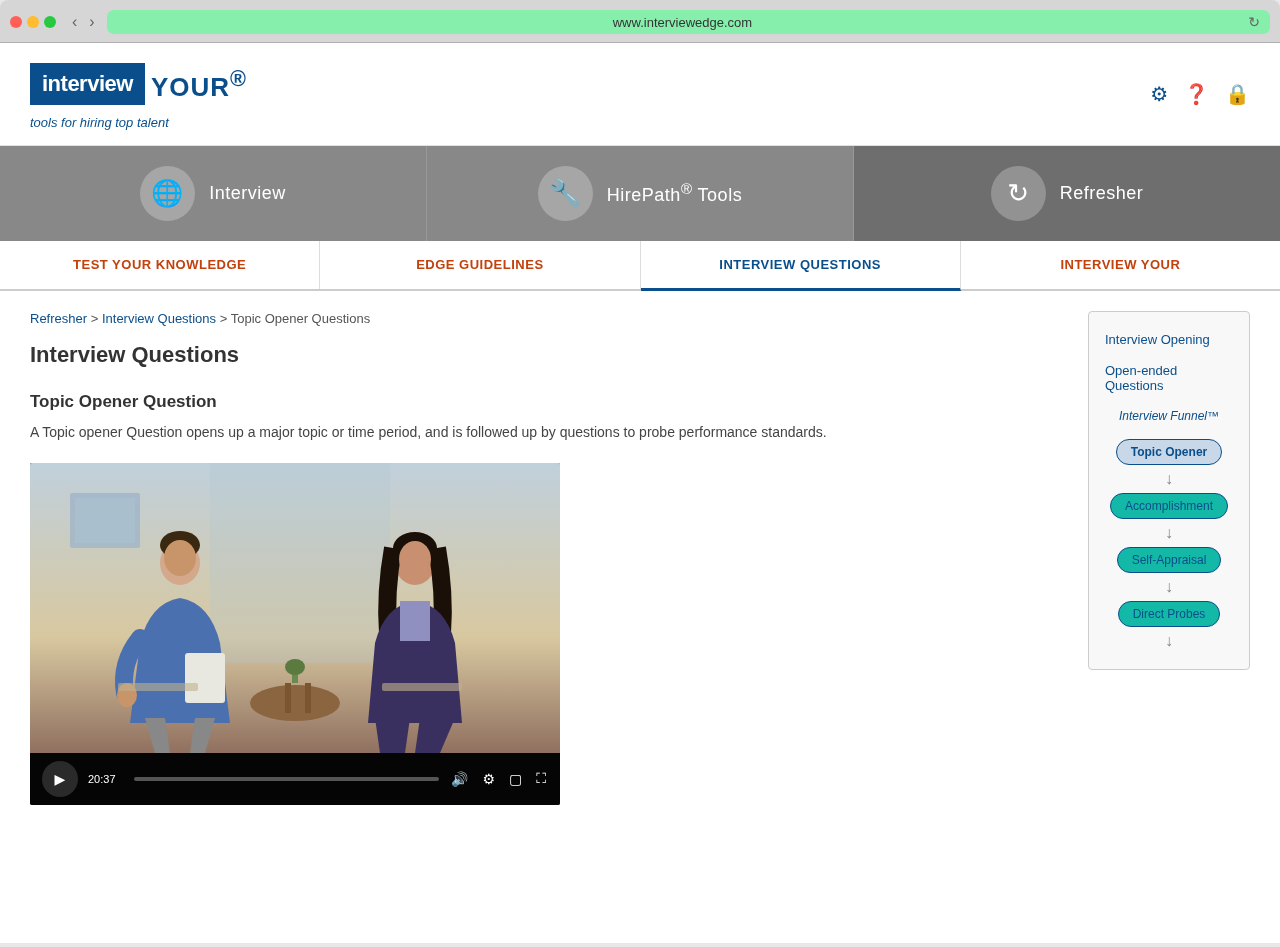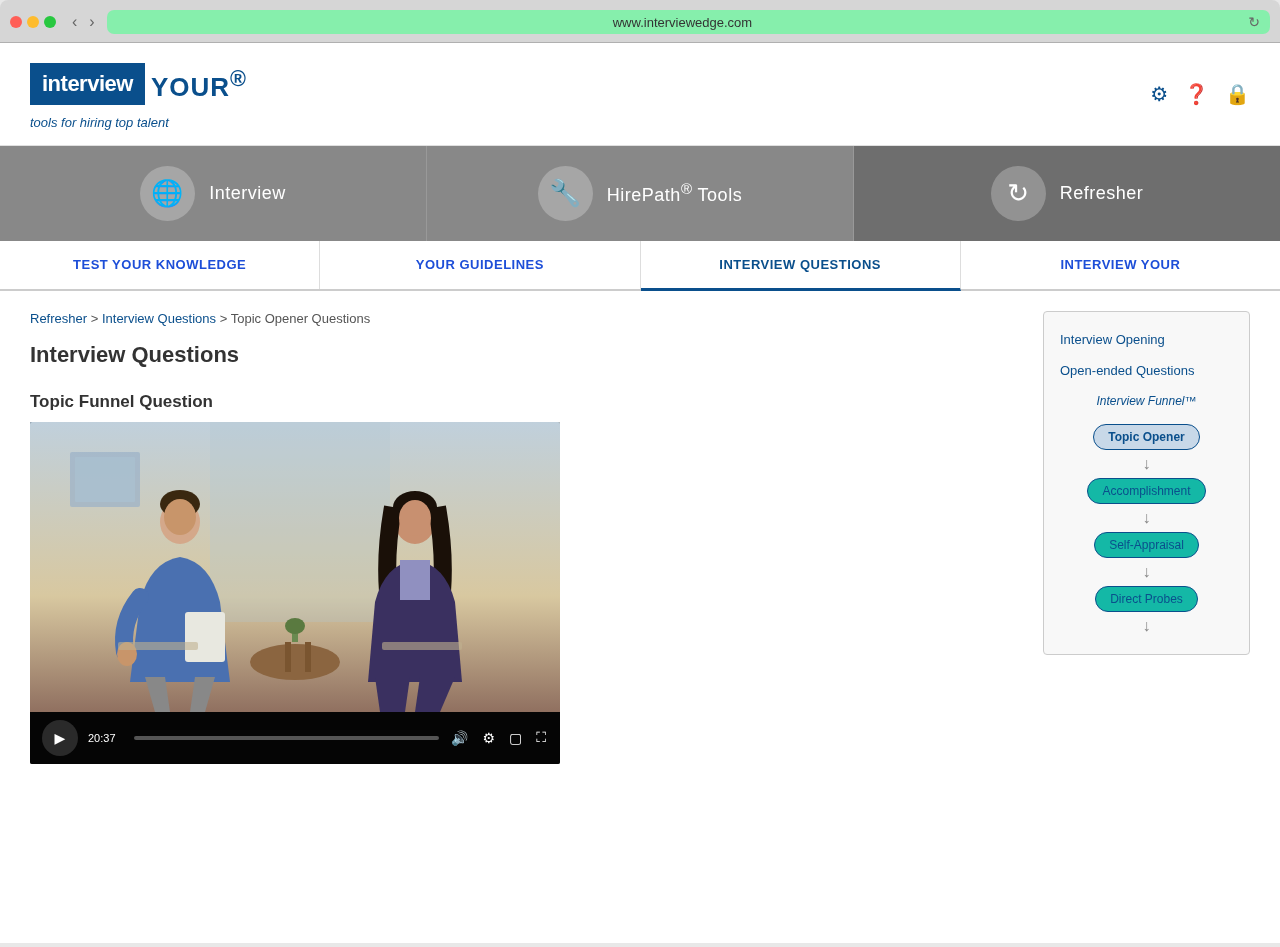--- a/index.html
+++ b/index.html
@@ -131,21 +131,21 @@
       display: flex;
       border-bottom: 2px solid #ccc;
       background: white;
     }
     .sub-tab {
       flex: 1;
       text-align: center;
       padding: 16px 10px;
       font-size: 13px;
       font-weight: bold;
-      color: #1d4ed8;
+      color: #c2410c;
       cursor: pointer;
       letter-spacing: 0.5px;
       border-right: 1px solid #ddd;
     }
     .sub-tab:last-child { border-right: none; }
     .sub-tab.active {
       color: #0a4f8c;
       border-bottom: 3px solid #0a4f8c;
       margin-bottom: -2px;
     }
@@ -246,21 +246,21 @@
       background: none;
       border: none;
       color: white;
       cursor: pointer;
       font-size: 14px;
       padding: 2px;
     }
 
     
     .sidebar {
-      width: 207px;
+      width: 162px;
       flex-shrink: 0;
     }
     .sidebar-panel {
       border: 1px solid #ccc;
       border-radius: 4px;
       overflow: hidden;
       background: #f8f8f8;
       padding: 12px 0;
     }
     .sidebar-link {
@@ -356,38 +356,39 @@
       <span class="nav-label">HirePath<sup>®</sup> Tools</span>
     </div>
     <div class="nav-item active">
       <div class="nav-icon-circle">↻</div>
       <span class="nav-label">Refresher</span>
     </div>
   </div>
 
   <div class="sub-tabs">
     <div class="sub-tab">TEST YOUR KNOWLEDGE</div>
-    <div class="sub-tab">YOUR GUIDELINES</div>
+    <div class="sub-tab">EDGE GUIDELINES</div>
     <div class="sub-tab active">INTERVIEW QUESTIONS</div>
     <div class="sub-tab">INTERVIEW YOUR</div>
   </div>
 
   <div class="content-area">
     <div class="main-content">
 
       <div class="breadcrumb">
         <a>Refresher</a>
         <span> &gt; </span>
         <a>Interview Questions</a>
         <span> &gt; Topic Opener Questions</span>
       </div>
 
       <h1 class="page-title">Interview Questions</h1>
 
-      <h2 class="section-title">Topic Funnel Question</h2>
+      <h2 class="section-title">Topic Opener Question</h2>
+      <p class="section-desc">A Topic opener Question opens up a major topic or time period, and is followed up by questions to probe performance standards.</p>
 
       <div class="video-container">
         <div class="video-frame">
 
           <svg width="530" height="290" viewBox="0 0 530 290" xmlns="http://www.w3.org/2000/svg">
 
             <defs>
               <linearGradient id="bgGrad" x1="0" y1="0" x2="0" y2="1">
                 <stop offset="0%" stop-color="#c0d0dc"></stop>
                 <stop offset="60%" stop-color="#d8c8a0"></stop>

